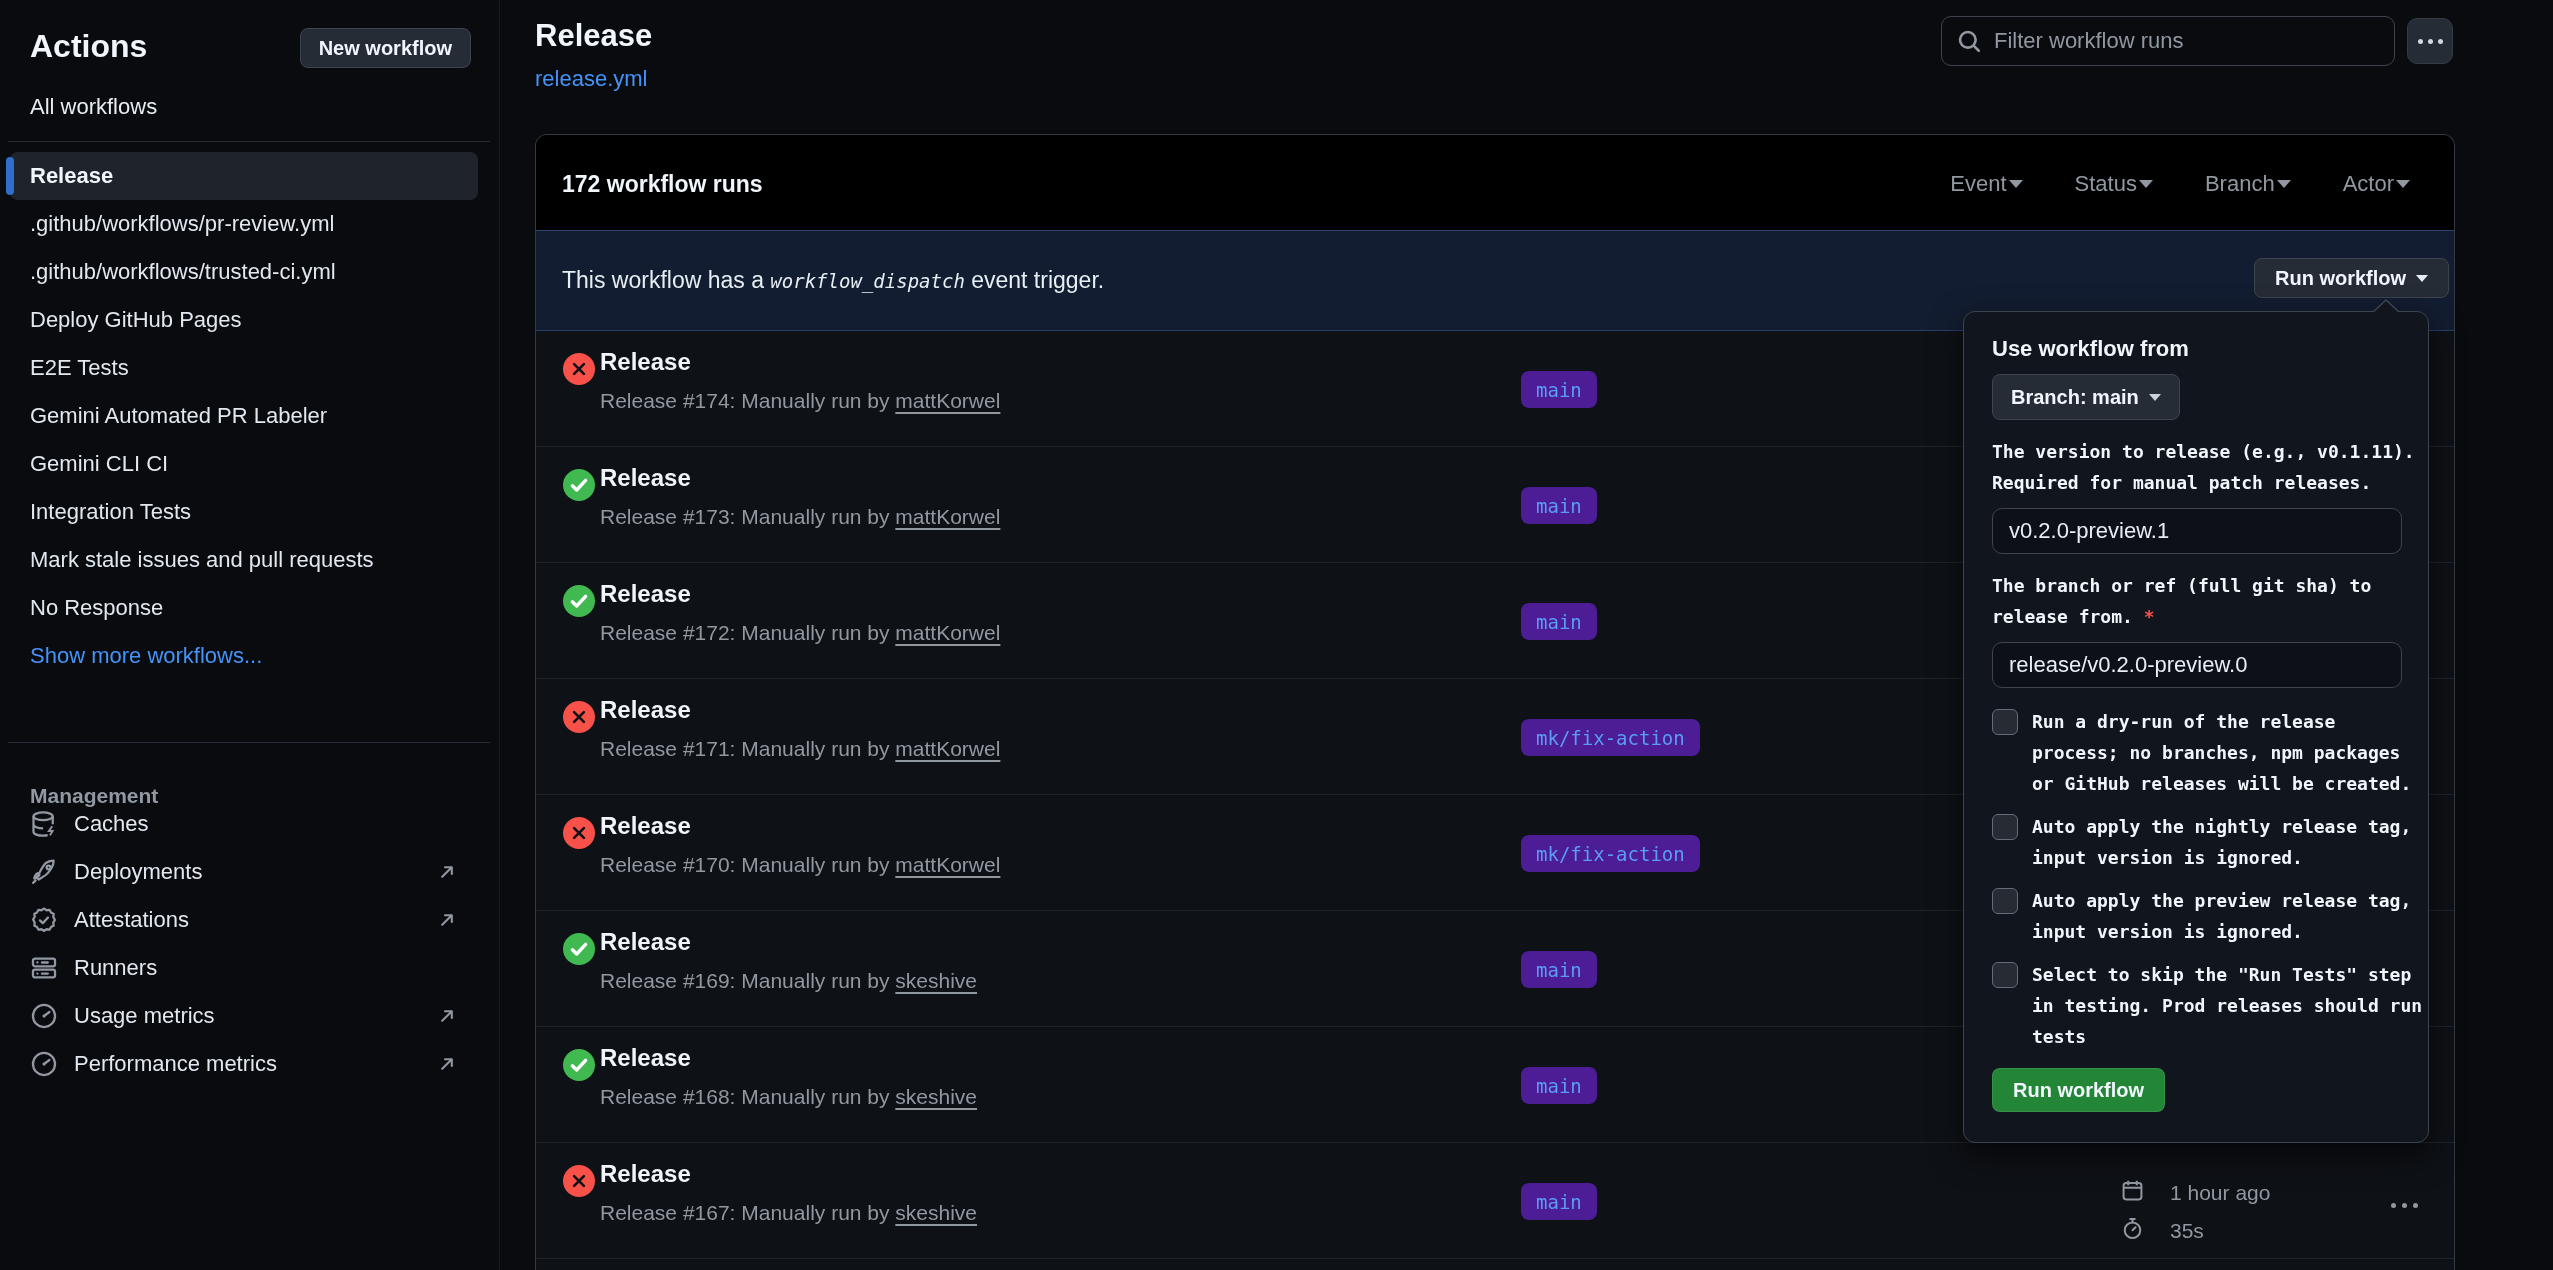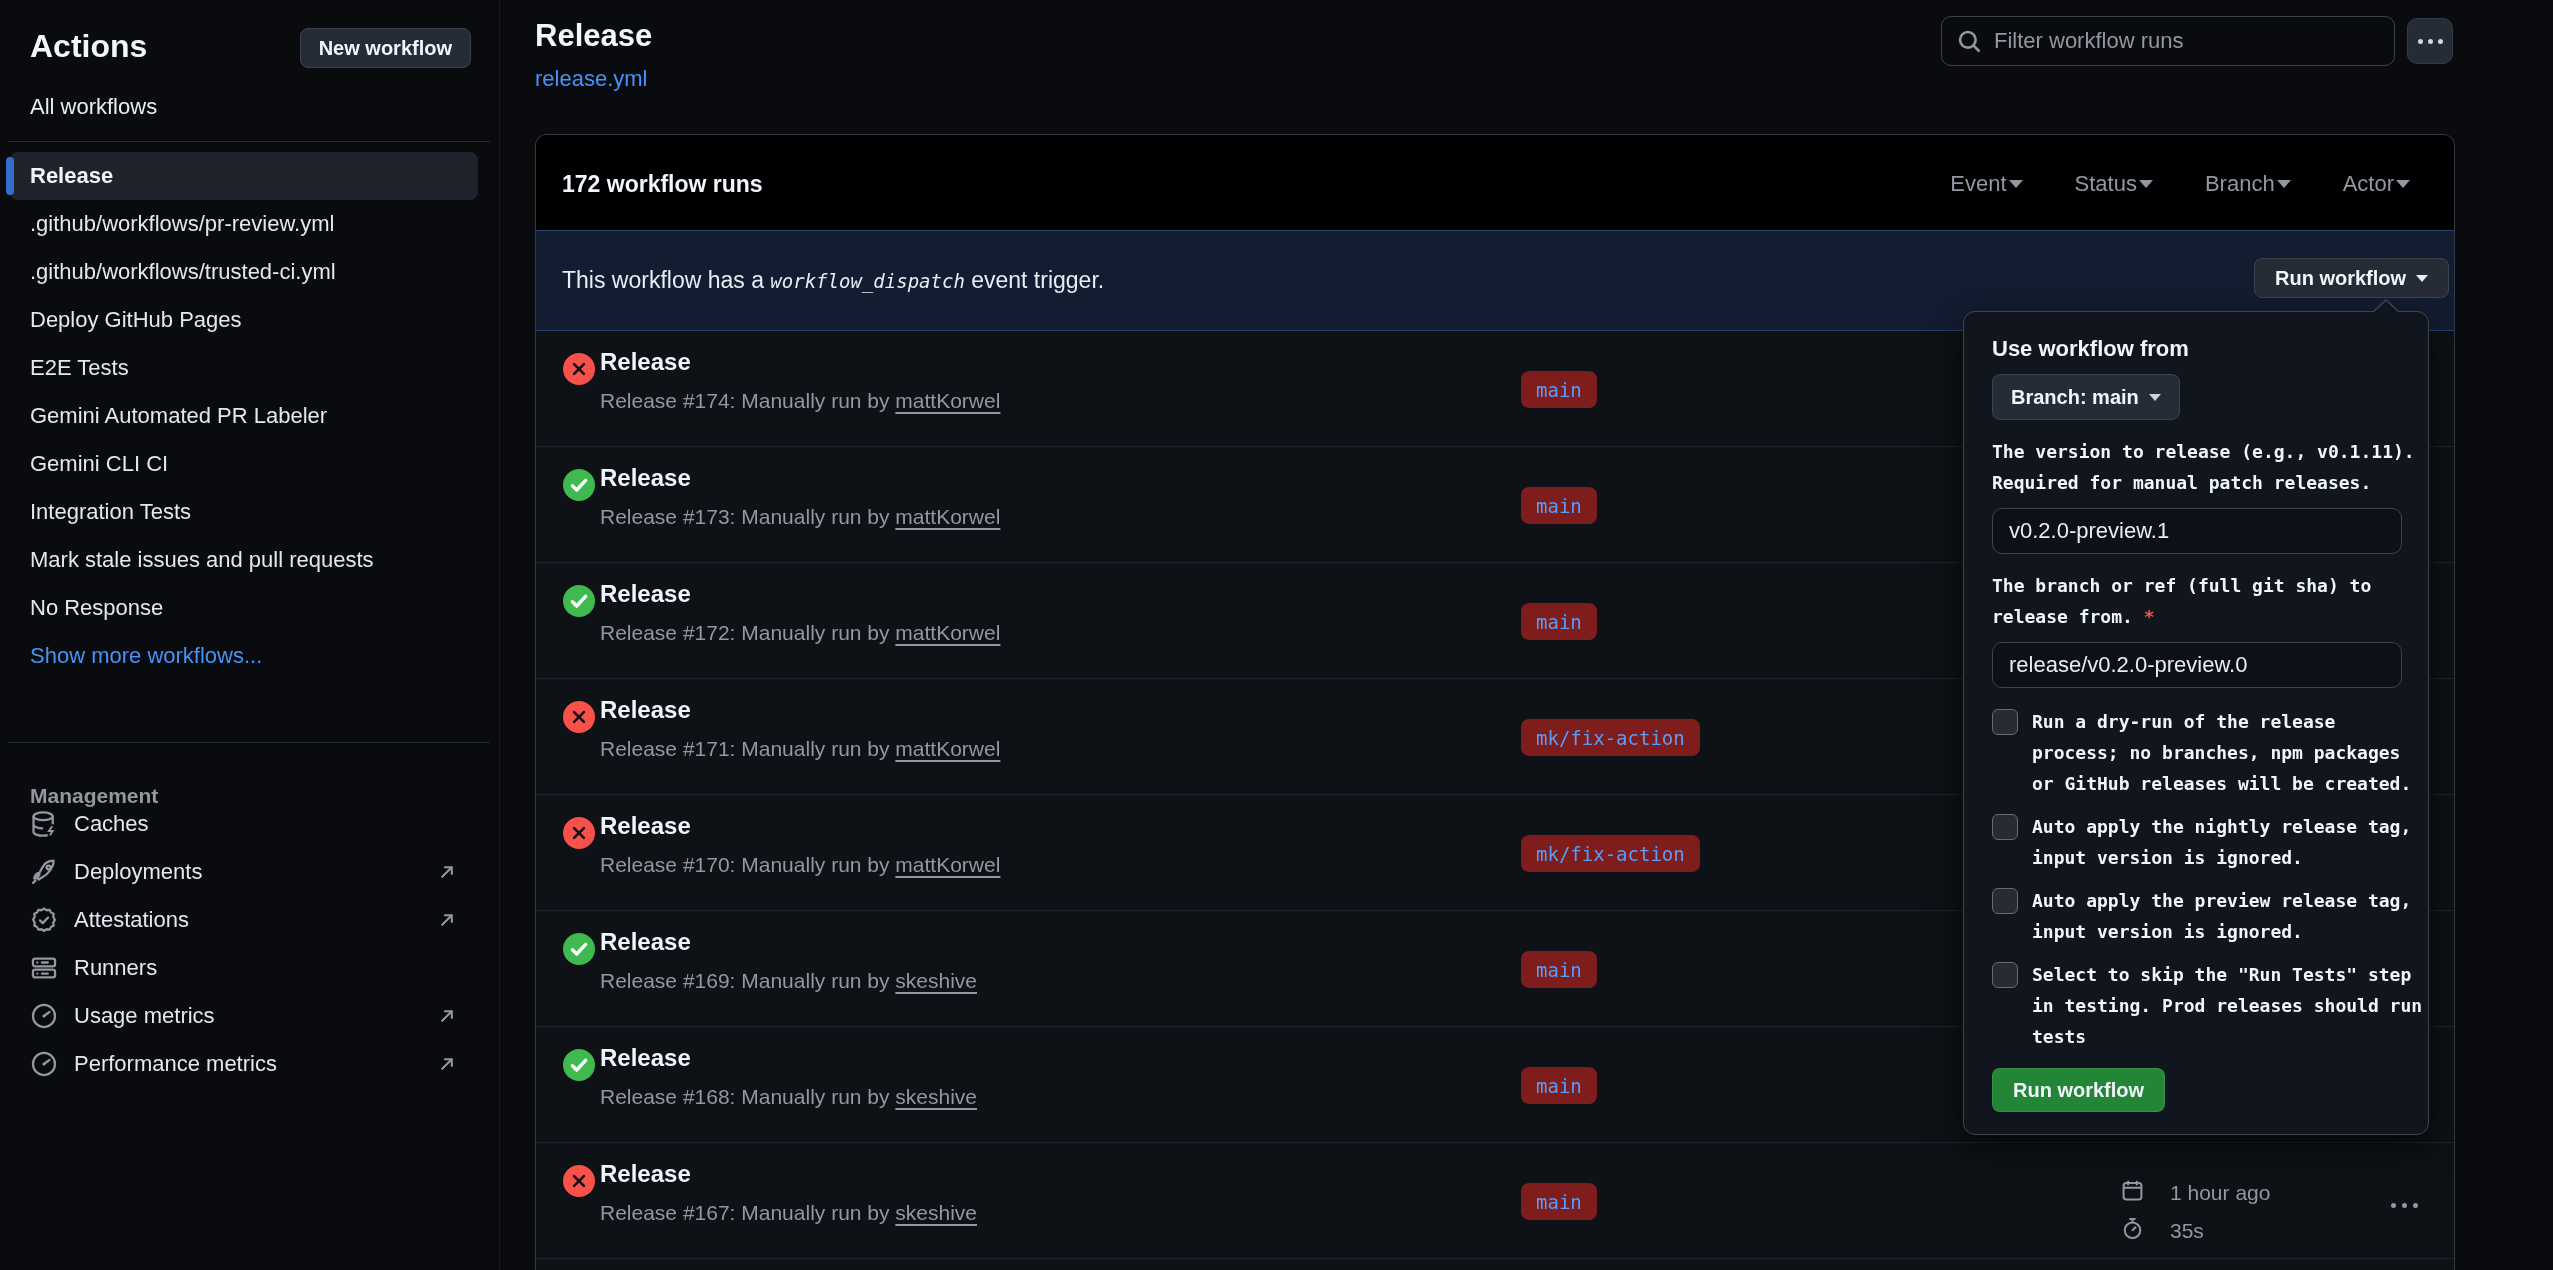--- a/index.html
+++ b/index.html
@@ -56,29 +56,29 @@
   .banner-text { font-size:23px; color:#e6edf3; }
   .banner-text .mono { font-size:19px;font-style:italic; }
   .banner-run-btn { position:absolute; left:1718px; top:27px; height:40px; padding:0 20px; }
   .banner-run-btn .caret { border-top-width:7px; border-left-width:6px; border-right-width:6px; color:#e6edf3; }
 
   .run-row { position:relative; height:116px; border-bottom:1px solid #1f242c; background:#0e1116; }
   .run-status { position:absolute; left:27px; top:22px; width:32px; height:32px; }
   .run-title { position:absolute; left:64px; top:17px; font-size:24px; font-weight:bold; color:#f0f6fc; cursor:pointer; }
   .run-desc { position:absolute; left:64px; top:58px; font-size:21px; color:#9198a1; }
   .run-desc .actor-link { text-decoration:underline; text-underline-offset:4px; color:#9198a1; cursor:pointer; }
-  .branch-badge { position:absolute; left:985px; top:40px; height:37px; display:inline-flex; align-items:center; padding:16px 15px; background:#7f1d1d; border-radius:8px; color:#5a9cf8; font-size:19px; cursor:pointer; }
+  .branch-badge { position:absolute; left:985px; top:40px; height:37px; display:inline-flex; align-items:center; padding:16px 15px; background:#4c1d95; border-radius:8px; color:#5a9cf8; font-size:19px; cursor:pointer; }
   .run-time { position:absolute; left:1585px; top:36px; display:flex; align-items:center; gap:26px; font-size:21px; color:#9198a1; }
   .run-time.l2 { top:74px; }
   .run-time svg { flex:none; }
   .row-kebab { position:absolute; left:1855px; top:60px; display:flex; gap:6px; cursor:pointer; }
   .row-kebab .dot { background:#9198a1; width:5px; height:5px; }
 
   
-  .dispatch-panel { position:absolute; left:1963px; top:311px; width:466px; background:#11161e; border:1px solid #3d444d; border-radius:12px; padding:24px 28px 22px 28px; box-shadow:0 12px 32px rgba(0,0,0,.65); z-index:20; }
+  .dispatch-panel { position:absolute; left:1963px; top:311px; width:466px; background:#11161e; border:1px solid #3d444d; border-radius:12px; padding:24px 28px 30px 28px; box-shadow:0 12px 32px rgba(0,0,0,.65); z-index:20; }
   .panel-caret { position:absolute; left:408px; top:-13px; width:0; height:0; border-left:14px solid transparent; border-right:14px solid transparent; border-bottom:13px solid #3d444d; }
   .panel-caret:after { content:""; position:absolute; left:-13px; top:2px; border-left:13px solid transparent; border-right:13px solid transparent; border-bottom:12px solid #11161e; }
   .panel-heading { font-size:22px; font-weight:bold; color:#f0f6fc; }
   .branch-select-btn { height:46px; padding:0 18px; margin-top:12px; font-weight:600; }
   .branch-select-btn .caret { border-top-width:7px; border-left-width:6px; border-right-width:6px; color:#c9d1d9; }
   .help-text { margin-top:16px; font-size:18px; font-weight:bold; color:#f0f6fc; line-height:31px; white-space:nowrap; }
   .required-star { color:#f85149; }
   .panel-input { margin-top:10px; width:410px; height:46px; background:#0d1117; border:1px solid #3d444d; border-radius:10px; color:#e6edf3; font-size:22px; padding:0 16px; outline:none; font-family:"Liberation Sans", sans-serif; }
   .cb-row { display:flex; margin-top:12px; }
   .cb-row.first { margin-top:18px; }

